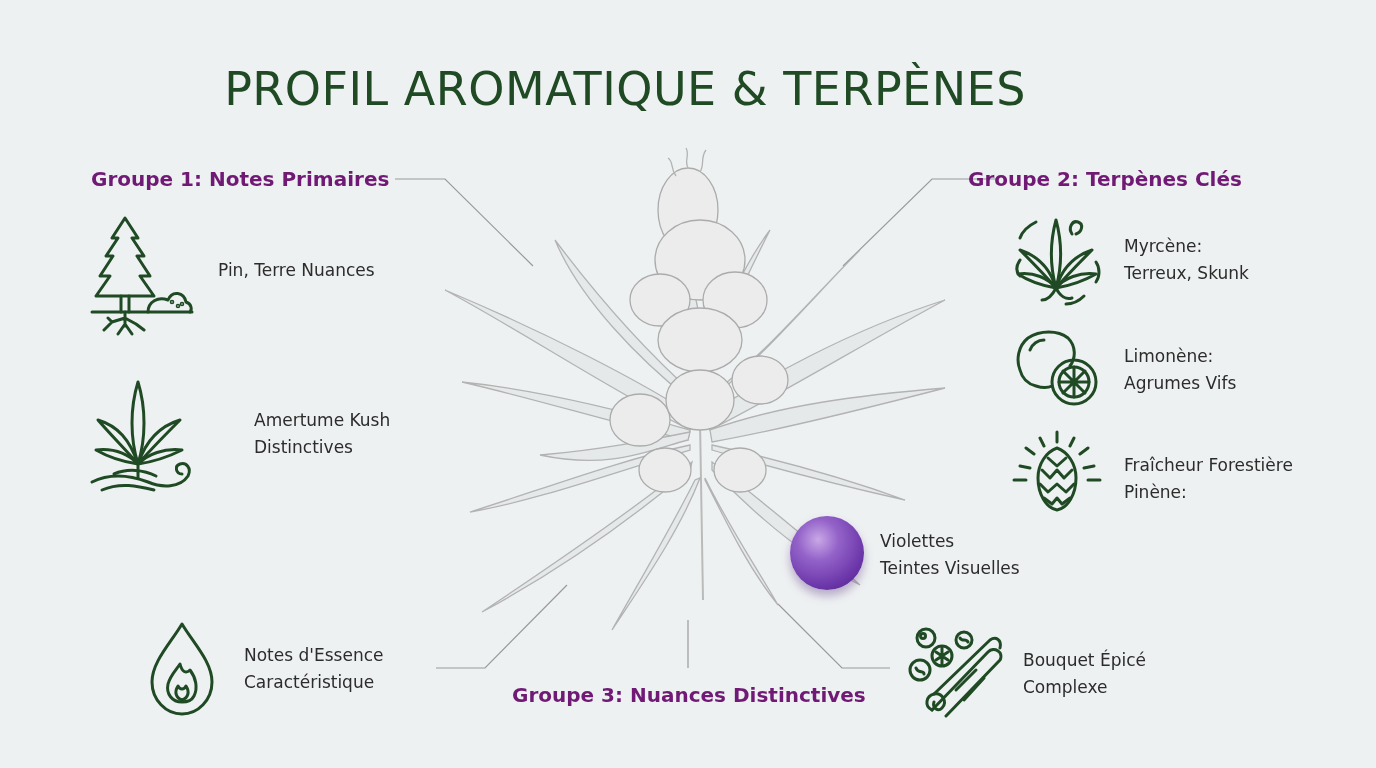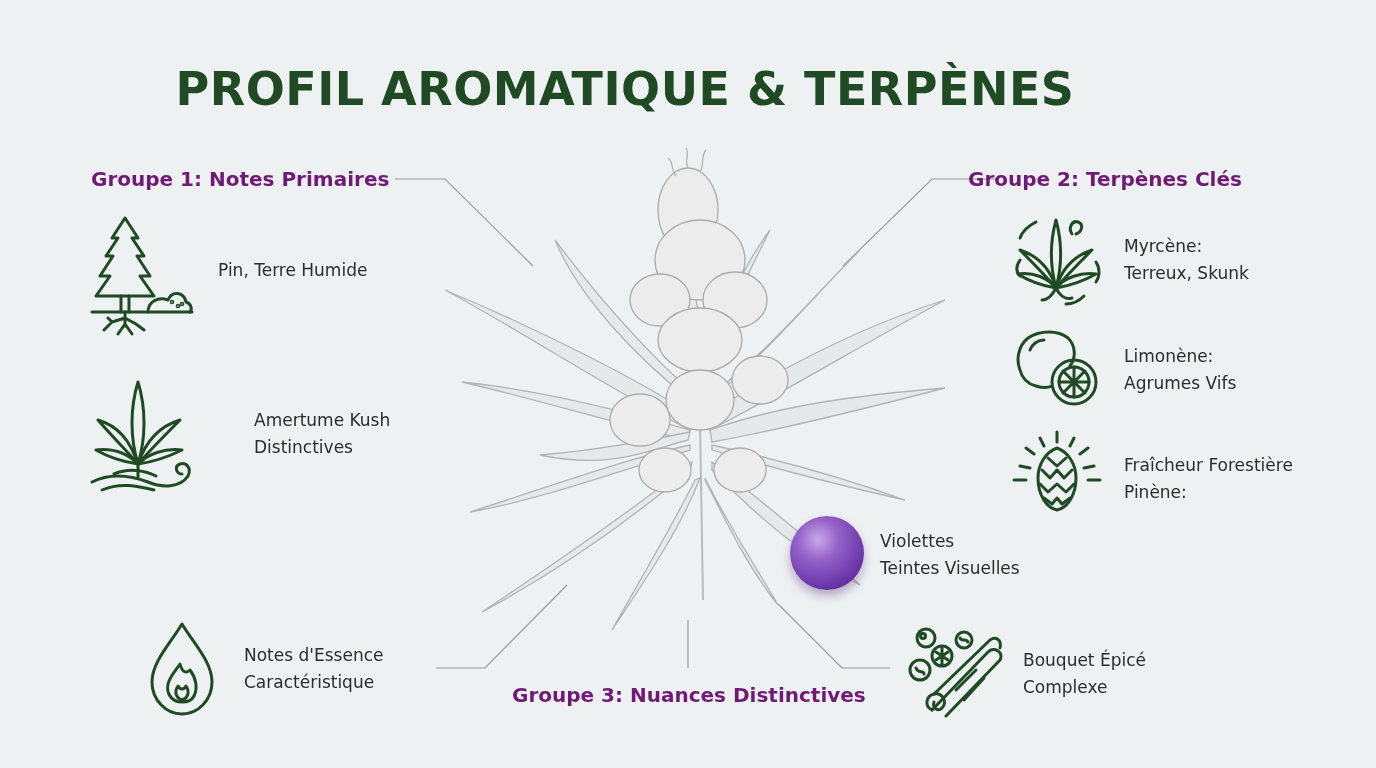--- a/index.html
+++ b/index.html
@@ -7,21 +7,21 @@
   body {
     background: #eef1f2;
     font-family: "DejaVu Sans", sans-serif;
     color: #2a2a2a;
     position: relative;
   }
   .title {
     position: absolute; left: 0; width: 1244px; top: 62px;
     text-align: center;
     font-family: "DejaVu Sans", sans-serif;
-    font-weight: bold;
+    font-weight: normal;
     font-size: 46px;
     letter-spacing: 0.5px;
     color: #1f4a24;
     padding-left: 6px;
   }
   .group-title {
     position: absolute;
     font-weight: bold;
     font-size: 20px;
     color: #701a75;
@@ -102,21 +102,21 @@
     <path d="M33,82 L33,98 M41,82 L41,98"></path>
     <path d="M4,98 L104,98"></path>
     <path d="M60,98 C60,88 70,82 80,86 C84,76 96,78 98,88 C104,90 104,96 102,98"></path>
     <path d="M37,98 L37,112 M37,104 L24,108 L16,116 M37,104 L48,110 L56,116 M37,110 L30,120 M37,110 L44,120 M24,108 L20,104"></path>
     <circle cx="84" cy="88" r="0.8"></circle>
       <circle cx="90" cy="92" r="0.8"></circle>
       <circle cx="94" cy="90" r="0.8"></circle>
   </svg>
 </div>
 <div class="label" style="left:218px; top:257px;">
-  <div>Pin, Terre Humide</div>
+  <div>Pin, Terre Nuances</div>
 </div>
 
 <div class="icon" style="left:88px; top:378px; width:108px; height:116px;">
   <svg viewBox="0 0 108 116" fill="none" stroke="#1f4a24" stroke-width="3" stroke-linejoin="round" stroke-linecap="round">
     <path d="M50,86 C42,60 42,30 50,4 C58,30 58,60 50,86 Z"></path>
     <path d="M50,86 C36,70 22,56 10,42 C30,48 42,62 50,86 Z"></path>
     <path d="M50,86 C64,70 78,56 92,42 C72,48 58,62 50,86 Z"></path>
     <path d="M50,86 C36,84 22,80 8,72 C26,70 40,76 50,86 Z"></path>
     <path d="M50,86 C64,84 78,80 94,72 C76,70 60,76 50,86 Z"></path>
     <path d="M50,86 L50,100"></path>

